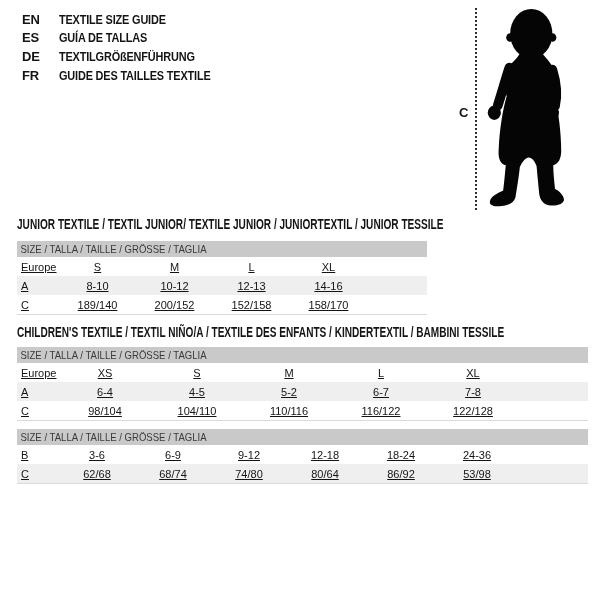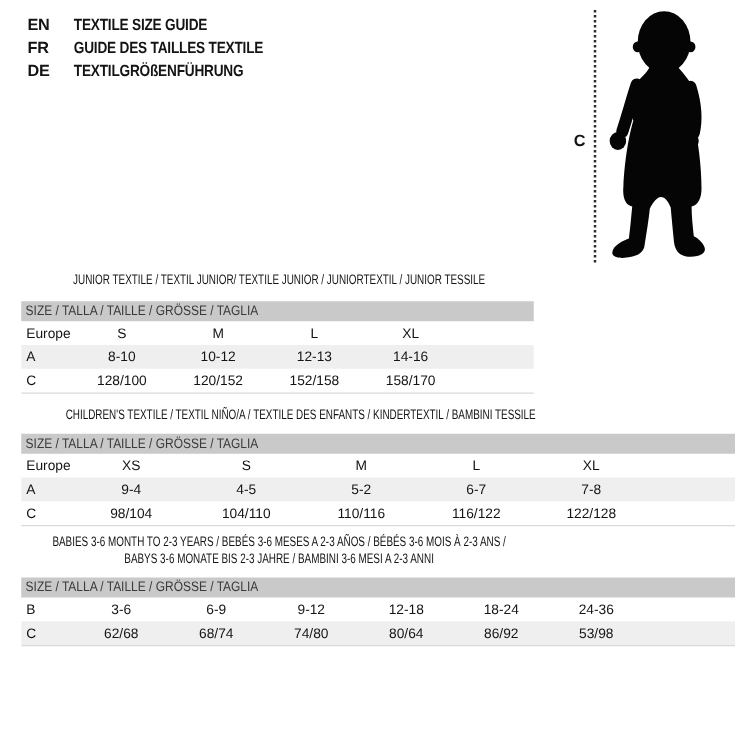--- a/index.html
+++ b/index.html
@@ -13,35 +13,35 @@
   .lang-code{width:37px;font-weight:700;font-size:13px;letter-spacing:-0.2px;}
   .lang-title{font-weight:700;font-size:13px;letter-spacing:-0.2px;white-space:nowrap;
     display:inline-block;transform:scaleX(0.84);transform-origin:left center;}
   
   .dotted-line{position:absolute;left:475px;top:8px;height:202px;width:0;
     border-left:2px dotted #2e2e2e;}
   .c-label{position:absolute;left:459px;top:105px;font-size:13px;font-weight:700;}
   .baby-svg{position:absolute;left:482px;top:8px;}
   
   .tables-area{position:absolute;left:17px;top:212px;width:573px;}
-  .tbl-title{font-weight:400;font-size:11px;line-height:13px;white-space:nowrap;text-align:center;}
+  .tbl-title{font-weight:700;font-size:14px;line-height:13px;white-space:nowrap;}
   .tbl-title > div{transform:scaleX(0.72);transform-origin:left center;}
   .tbl{border-bottom:1px solid var(--rule,#dadada);}
   .bar{height:16px;background:var(--bar-bg,#c9c9c9);display:flex;align-items:center;text-align:center;}
   .bar span{font-size:11px;color:#3a3a3a;padding-left:4px;white-space:nowrap;
     display:inline-block;transform:scaleX(0.87);transform-origin:left center;}
-  .row{display:flex;height:19px;align-items:center;font-size:11px;}
+  .row{display:flex;height:19px;align-items:center;font-size:11px;text-decoration:underline;}
   .row.stripe{background:var(--stripe-bg,#efefef);}
   .row .lbl{width:42px;padding-left:4px;box-sizing:border-box;}
   .row .cell{text-align:center;}
   .row .fill{flex:1;}
   .s0 .tbl-title{margin-top:6px;}
   .s0 .tbl{margin-top:10px;width:410px;}
   .s0 .cell{width:77px;}
-  .s1 .tbl-title{margin-top:11px;margin-left:27px;}
+  .s1 .tbl-title{margin-top:11px;}
   .s1 .tbl{margin-top:8px;width:571px;}
   .s1 .cell{width:92px;}
   .s2 .tbl-title{margin-top:7px;}
   .s2 .tbl{margin-top:8px;width:571px;}
   .s2 .cell{width:76px;}
   
   .footnotes{margin-top:18px;}
   .footnote{font-weight:700;font-size:11px;line-height:17px;white-space:nowrap;
     transform:scaleX(0.75);transform-origin:left center;}
 </style>
@@ -49,26 +49,30 @@
 <body>
 
 <div class="canvas">
 
   <div class="lang-block">
       <div class="lang-row">
         <span class="lang-code">EN</span>
         <span class="lang-title">TEXTILE SIZE GUIDE</span>
       </div>
       <div class="lang-row">
+        <span class="lang-code">ES</span>
+        <span class="lang-title">GUÍA DE TALLAS</span>
+      </div>
+      <div class="lang-row">
+        <span class="lang-code">DE</span>
+        <span class="lang-title">TEXTILGRÖßENFÜHRUNG</span>
+      </div>
+      <div class="lang-row">
         <span class="lang-code">FR</span>
         <span class="lang-title">GUIDE DES TAILLES TEXTILE</span>
-      </div>
-      <div class="lang-row">
-        <span class="lang-code">DE</span>
-        <span class="lang-title">TEXTILGRÖßENFÜHRUNG</span>
       </div>
     </div>
 
   <div>
     <div class="dotted-line"></div>
     <span class="c-label">C</span>
     <svg class="baby-svg" width="88" height="200" viewBox="0 0 100 210" preserveAspectRatio="none">
       <g fill="#050505" stroke="none">
 
         <ellipse cx="56" cy="27" rx="24" ry="26"></ellipse>
@@ -129,22 +133,22 @@
             <div class="row stripe">
               <div class="lbl">A</div>
               <div class="cell">8-10</div>
               <div class="cell">10-12</div>
               <div class="cell">12-13</div>
               <div class="cell">14-16</div>
               <div class="fill"></div>
             </div>
             <div class="row">
               <div class="lbl">C</div>
-              <div class="cell">128/100</div>
-              <div class="cell">120/152</div>
+              <div class="cell">189/140</div>
+              <div class="cell">200/152</div>
               <div class="cell">152/158</div>
               <div class="cell">158/170</div>
               <div class="fill"></div>
             </div>
           </div>
         </section>
         <section class="s1">
           <div class="tbl-title">
             <div>CHILDREN'S TEXTILE / TEXTIL NIÑO/A / TEXTILE DES ENFANTS / KINDERTEXTIL / BAMBINI TESSILE</div>
           </div>
@@ -156,43 +160,39 @@
               <div class="lbl">Europe</div>
               <div class="cell">XS</div>
               <div class="cell">S</div>
               <div class="cell">M</div>
               <div class="cell">L</div>
               <div class="cell">XL</div>
               <div class="fill"></div>
             </div>
             <div class="row stripe">
               <div class="lbl">A</div>
-              <div class="cell">9-4</div>
+              <div class="cell">6-4</div>
               <div class="cell">4-5</div>
               <div class="cell">5-2</div>
               <div class="cell">6-7</div>
               <div class="cell">7-8</div>
               <div class="fill"></div>
             </div>
             <div class="row">
               <div class="lbl">C</div>
               <div class="cell">98/104</div>
               <div class="cell">104/110</div>
               <div class="cell">110/116</div>
               <div class="cell">116/122</div>
               <div class="cell">122/128</div>
               <div class="fill"></div>
             </div>
           </div>
         </section>
         <section class="s2">
-          <div class="tbl-title">
-            <div>BABIES 3-6 MONTH TO 2-3 YEARS / BEBÉS 3-6 MESES A 2-3 AÑOS / BÉBÉS 3-6 MOIS À 2-3 ANS /</div>
-            <div>BABYS 3-6 MONATE BIS 2-3 JAHRE / BAMBINI 3-6 MESI A 2-3 ANNI</div>
-          </div>
           <div class="tbl">
             <div class="bar">
               <span>SIZE / TALLA / TAILLE / GRÖSSE / TAGLIA</span>
             </div>
             <div class="row">
               <div class="lbl">B</div>
               <div class="cell">3-6</div>
               <div class="cell">6-9</div>
               <div class="cell">9-12</div>
               <div class="cell">12-18</div>

